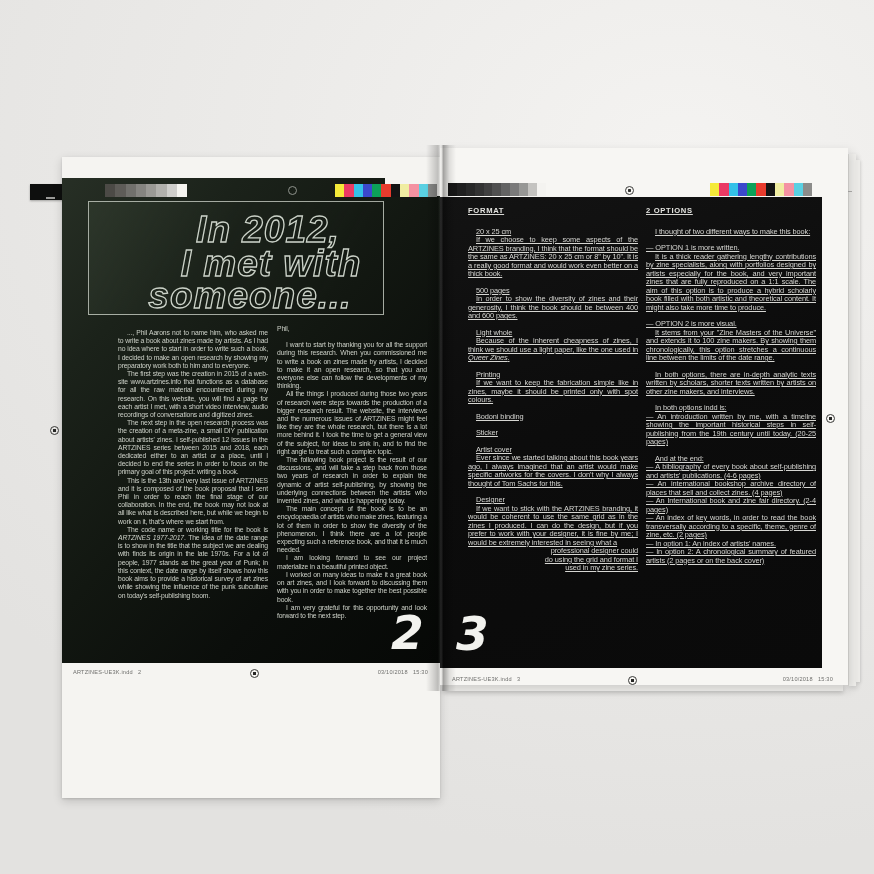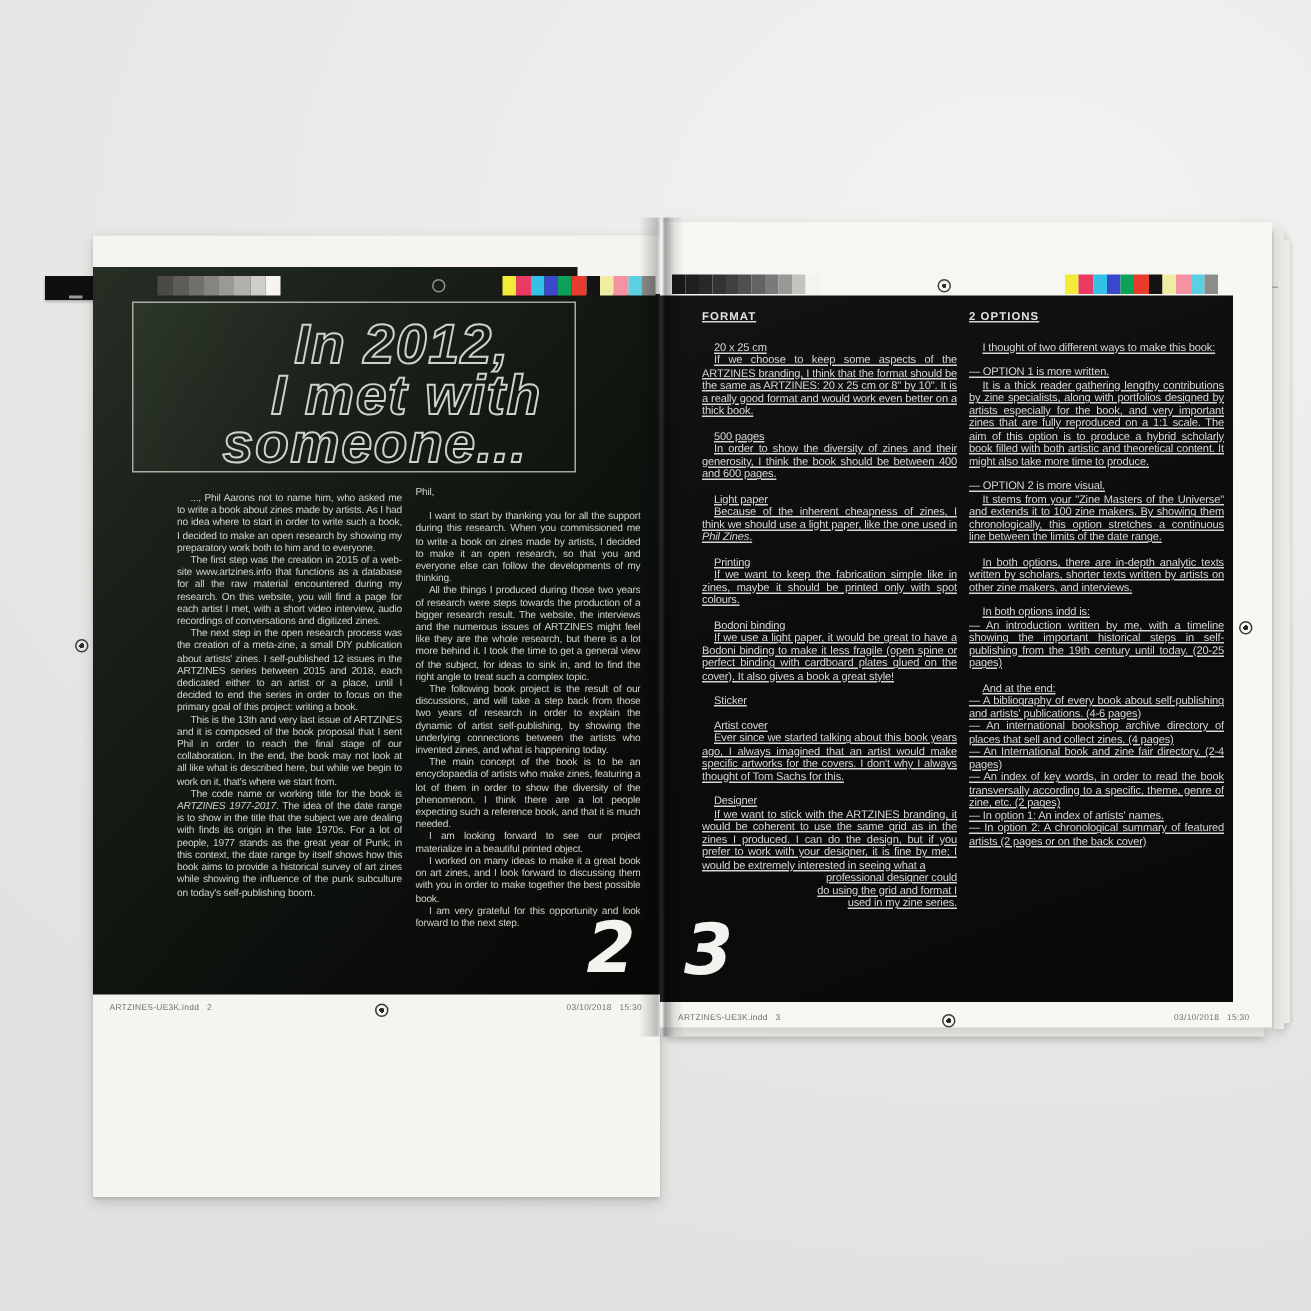--- a/index.html
+++ b/index.html
@@ -212,30 +212,29 @@
     <p class="rp-head">FORMAT</p>
     <div class="sec">
       <p class="sub">20 x 25 cm</p>
       <p class="jp">If we choose to keep some aspects of the ARTZINES branding, I think that the format should be the same as ARTZINES: 20 x 25 cm or 8" by 10". It is a really good format and would work even better on a thick book.</p>
     </div>
     <div class="sec">
       <p class="sub">500 pages</p>
       <p class="jp">In order to show the diversity of zines and their generosity, I think the book should be between 400 and 600 pages.</p>
     </div>
     <div class="sec">
-      <p class="sub">Light paper</p>
-      <p class="jp"><span>Because of the inherent cheapness of zines, I think we should use a light paper, like the one used in </span><i>Phil Zines</i><span>.</span></p>
+      <p class="sub">Light whole</p>
+      <p class="jp"><span>Because of the inherent cheapness of zines, I think we should use a light paper, like the one used in </span><i>Queer Zines</i><span>.</span></p>
     </div>
     <div class="sec">
       <p class="sub">Printing</p>
       <p class="jp">If we want to keep the fabrication simple like in zines, maybe it should be printed only with spot colours.</p>
     </div>
     <div class="sec">
       <p class="sub">Bodoni binding</p>
-      <p class="jp">If we use a light paper, it would be great to have a Bodoni binding to make it less fragile (open spine or perfect binding with cardboard plates glued on the cover). It also gives a book a great style!</p>
     </div>
     <div class="sec">
       <p class="sub">Sticker</p>
     </div>
     <div class="sec">
       <p class="sub">Artist cover</p>
       <p class="jp">Ever since we started talking about this book years ago, I always imagined that an artist would make specific artworks for the covers. I don't why I always thought of Tom Sachs for this.</p>
     </div>
     <div class="sec">
       <p class="sub">Designer</p>

